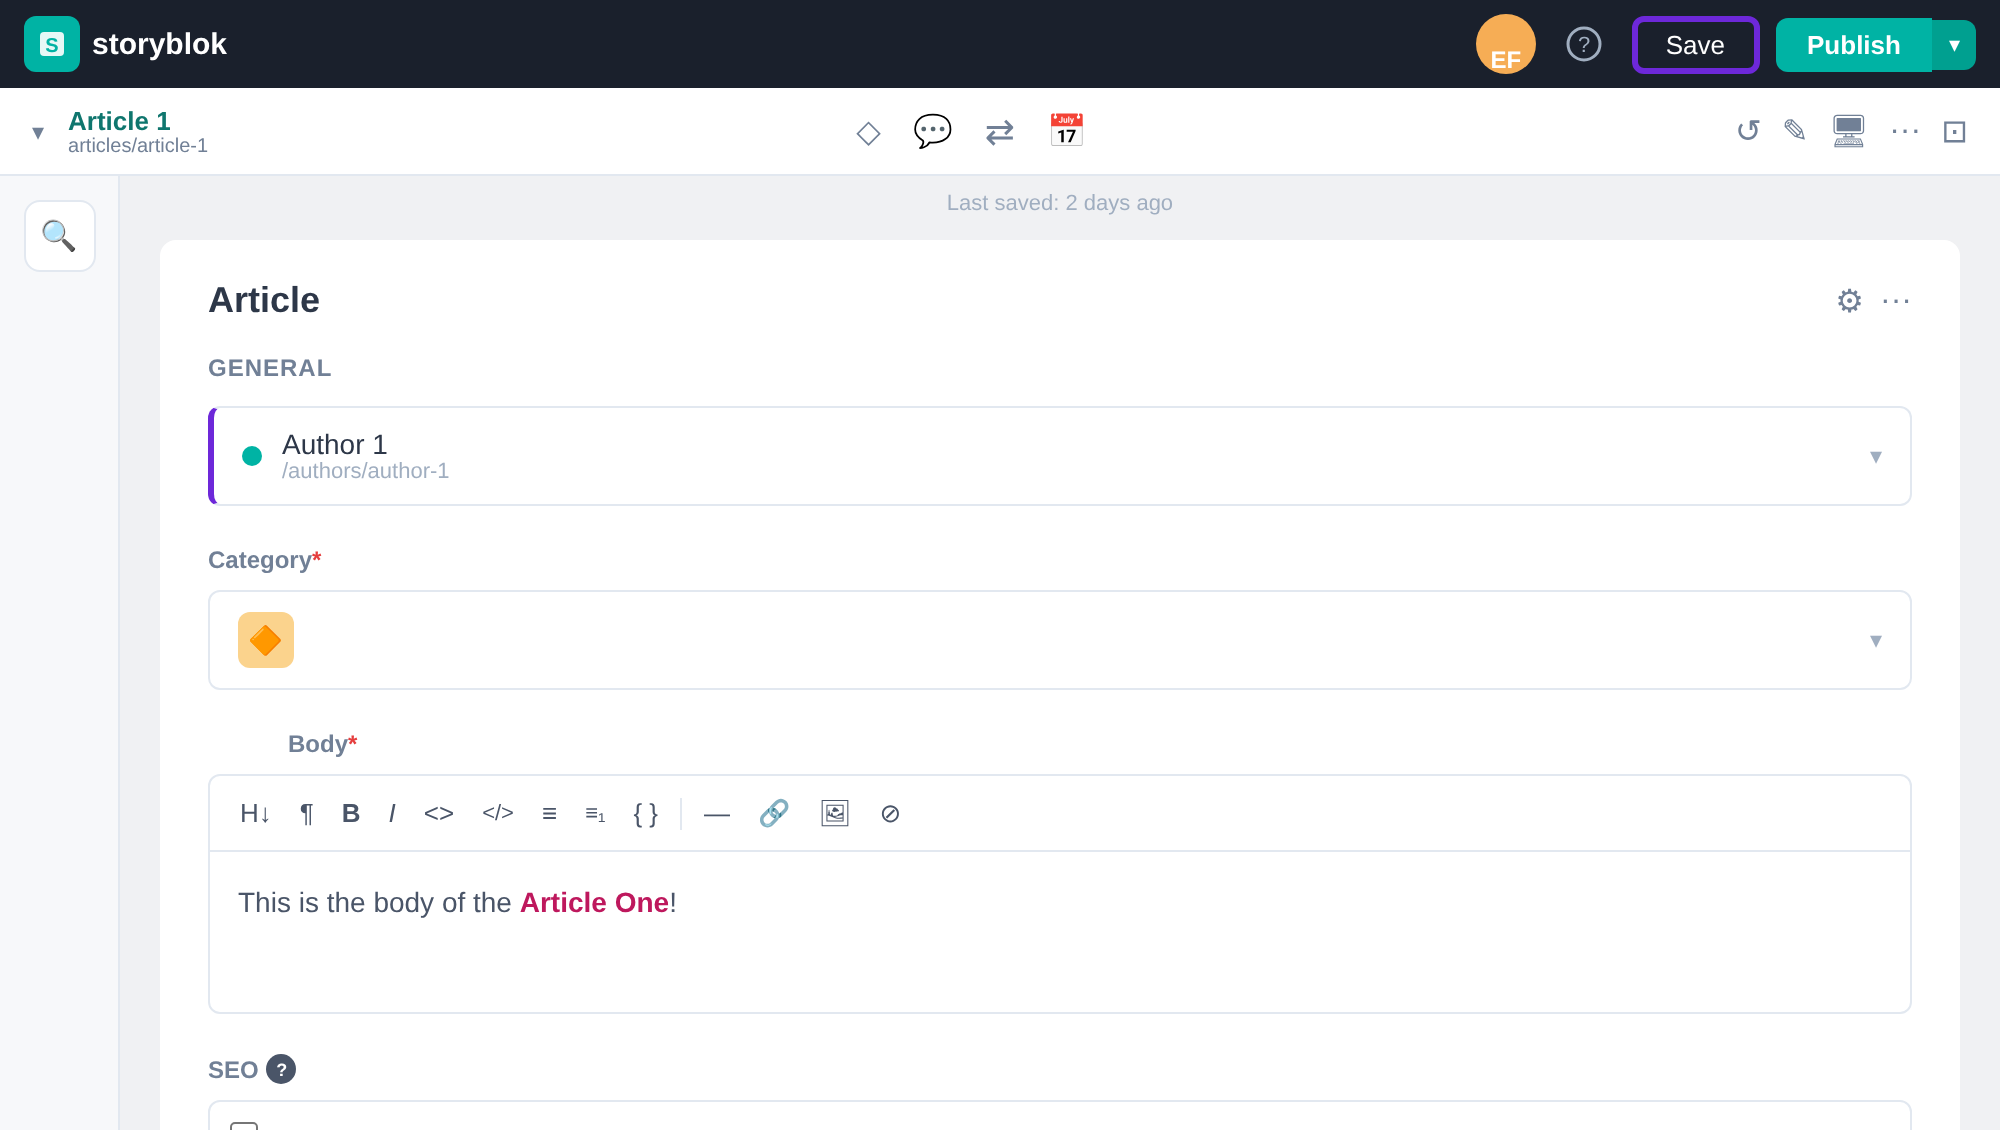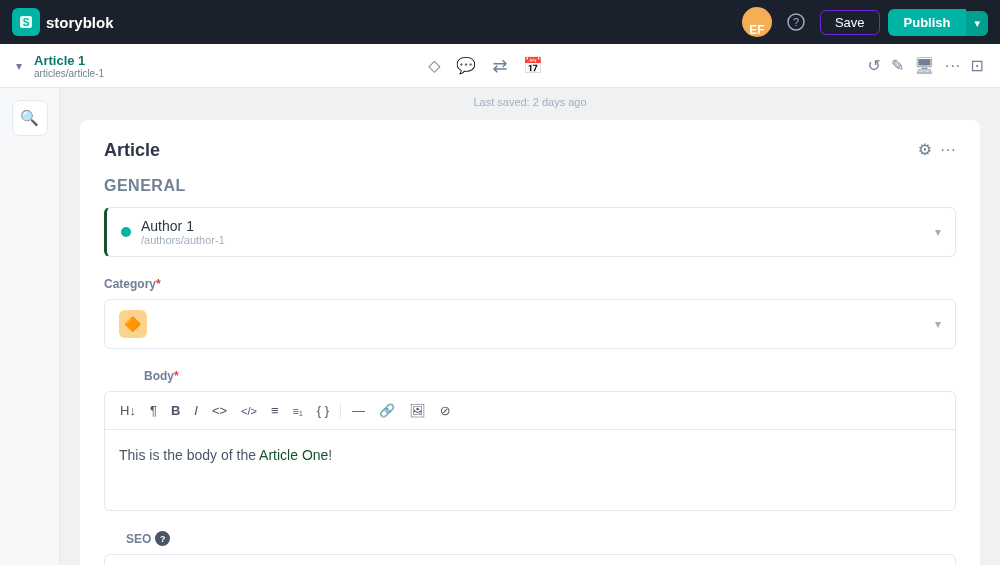--- a/index.html
+++ b/index.html
@@ -22,24 +22,24 @@
       background: #f6ad55; color: #fff; width: 30px; height: 30px;
       border-radius: 50%; display: flex; align-items: flex-end; justify-content: center;
       font-size: 12px; font-weight: 700;
     }
     .nav-icon-btn {
       background: transparent; border: none; cursor: pointer;
       color: #a0aec0; width: 32px; height: 32px; border-radius: 6px;
       display: flex; align-items: center; justify-content: center; font-size: 16px;
     }
     .save-btn {
-      background: transparent; border: 1px solid #6d28d9; color: #fff;
+      background: transparent; border: 3px solid #6d28d9; color: #fff;
       padding: 4px 14px; border-radius: 6px; cursor: pointer; font-size: 13px;
     }
-    .publish-group { display: flex; align-items: flex-end; }
+    .publish-group { display: flex; align-items: center; }
     .publish-btn {
       background: #00b3a4; border: none; color: #fff;
       padding: 6px 16px; border-radius: 6px 0 0 6px; cursor: pointer; font-size: 13px; font-weight: 600;
     }
     .publish-caret {
       background: #00a090; border: none; color: #fff;
       padding: 6px 8px; border-radius: 0 6px 6px 0; cursor: pointer; font-size: 11px;
     }
 
     
@@ -83,27 +83,27 @@
 
     
     .last-saved-bar {
       display: flex; justify-content: center; align-items: center;
       padding: 8px 0 0; margin-bottom: 0;
     }
     .last-saved-text { font-size: 11px; color: #a0aec0; }
 
     
     .panel-header {
-      display: flex; align-items: flex-start; justify-content: space-between; margin-bottom: 16px;
+      display: flex; align-items: center; justify-content: space-between; margin-bottom: 16px;
     }
     .panel-title { font-size: 18px; font-weight: 700; color: #2d3748; }
     .panel-actions { display: flex; gap: 8px; }
     .panel-action-btn { background: none; border: none; cursor: pointer; color: #718096; font-size: 16px; }
 
-    .section-label { font-size: 16px; color: #718096; font-weight: 600; margin-bottom: 12px; text-transform: uppercase; letter-spacing: 0.5px; }
+    .section-label { font-size: 12px; color: #718096; font-weight: 600; margin-bottom: 12px; text-transform: uppercase; letter-spacing: 0.5px; }
 
     
     .field-group { margin-bottom: 20px; }
     .field-select {
       border: 1px solid #e2e8f0; border-radius: 6px; padding: 10px 14px;
       display: flex; align-items: center; justify-content: space-between; cursor: pointer;
       background: #fff; position: relative;
     }
     .field-select-left { display: flex; align-items: center; gap: 10px; }
     .author-dot { width: 10px; height: 10px; border-radius: 50%; background: #00b3a4; }
@@ -128,24 +128,24 @@
       border-bottom: 1px solid #e2e8f0; flex-wrap: wrap;
     }
     .editor-toolbar-btn {
       background: none; border: none; cursor: pointer; color: #4a5568;
       font-size: 13px; padding: 3px 5px; border-radius: 4px; display: flex; align-items: center;
     }
     .editor-divider { width: 1px; height: 16px; background: #e2e8f0; margin: 0 2px; }
     .editor-content {
       padding: 14px; min-height: 80px; font-size: 14px; color: #4a5568; line-height: 1.6;
     }
-    .editor-content strong { font-weight: 400; color: #14532d; text-align: center; }
-
-    
-    .seo-label { font-size: 12px; color: #718096; font-weight: 600; margin-bottom: 8px; display: flex; align-items: center; gap: 4px; margin-left: 22px; }
+    .editor-content strong { font-weight: 700; color: #be185d; text-align: center; }
+
+    
+    .seo-label { font-size: 12px; color: #718096; font-weight: 600; margin-bottom: 8px; display: flex; align-items: center; gap: 4px; }
     .seo-help { width: 15px; height: 15px; background: #4a5568; border-radius: 50%; color: #fff; font-size: 9px; display: flex; align-items: center; justify-content: center; cursor: pointer; }
     .seo-empty { border: 1px solid #e2e8f0; border-radius: 6px; padding: 10px; margin-bottom: 12px; }
     .seo-checkbox { width: 14px; height: 14px; border: 1px solid #cbd5e0; border-radius: 3px; }
   </style>
 </head>
 <body>
 
 <div class="navbar">
   <div class="navbar-left">
     <div class="navbar-logo">
@@ -219,21 +219,21 @@
         <span class="panel-title">Article</span>
         <div class="panel-actions">
           <button class="panel-action-btn">⚙</button>
           <button class="panel-action-btn">···</button>
         </div>
       </div>
 
       <div class="field-group">
         <div class="section-label">General</div>
 
-        <div class="field-select" style="border-left: 3px solid #14532d; gap: 27px;">
+        <div class="field-select" style="border-left: 3px solid #6d28d9; gap: 27px;">
           <div class="field-select-left">
             <div class="author-dot"></div>
             <div class="field-select-info">
               <span class="field-select-name">Author 1</span>
               <span class="field-select-path">/authors/author-1</span>
             </div>
           </div>
           <span class="field-chevron">▾</span>
         </div>
       </div>

